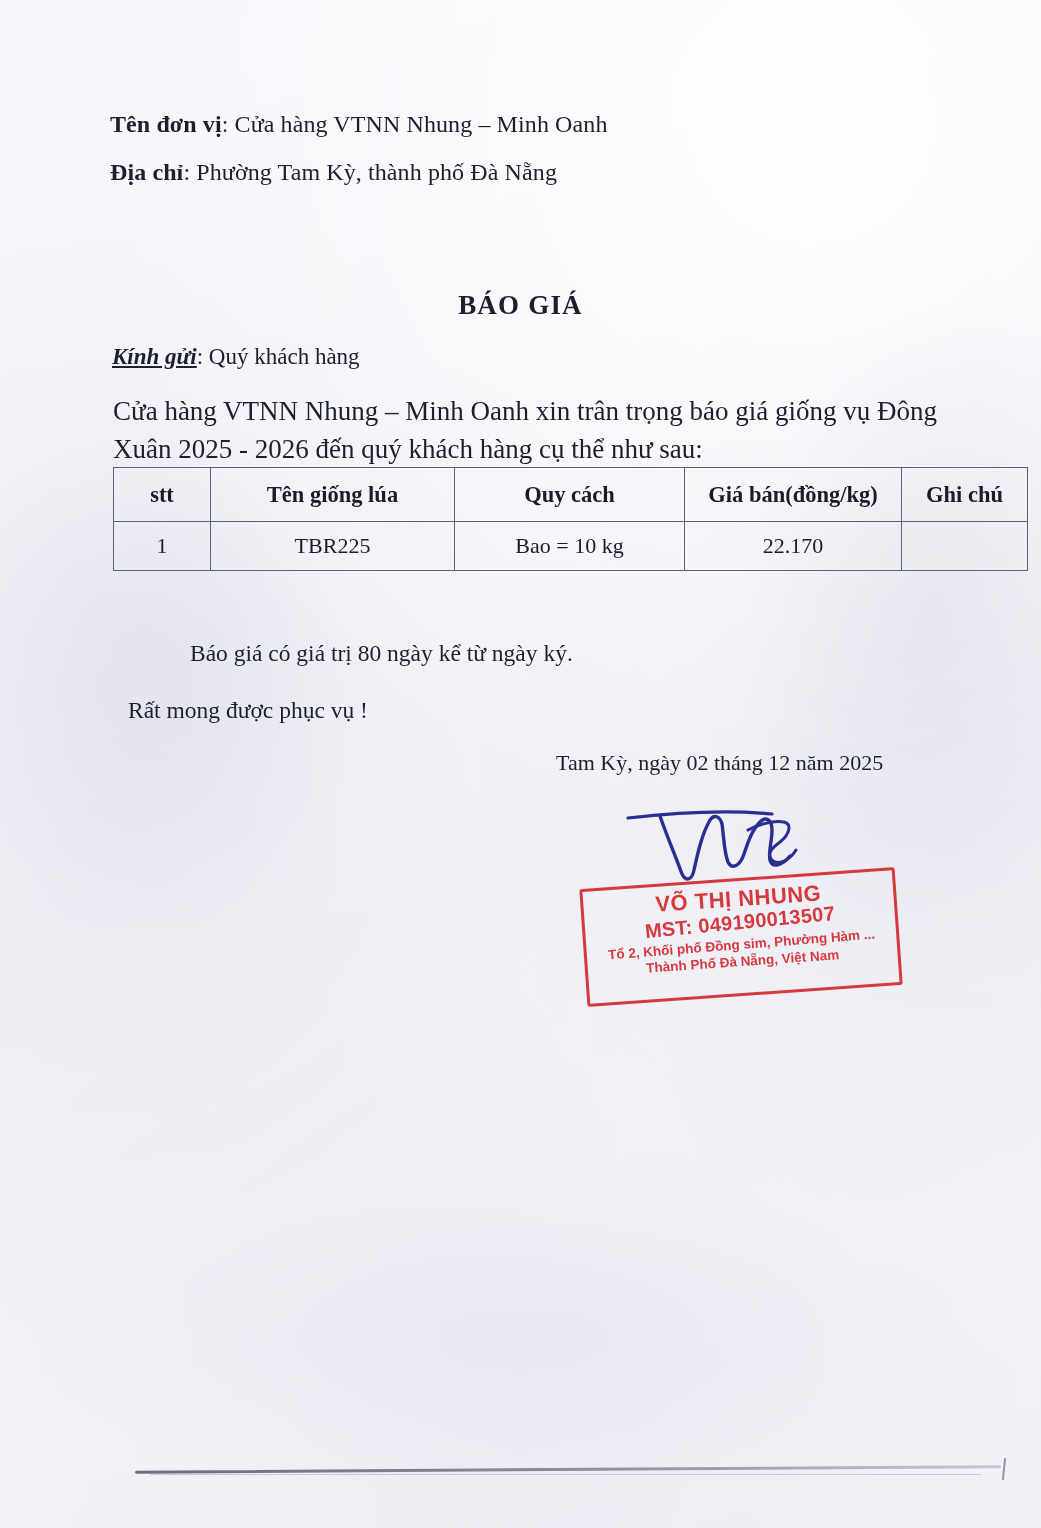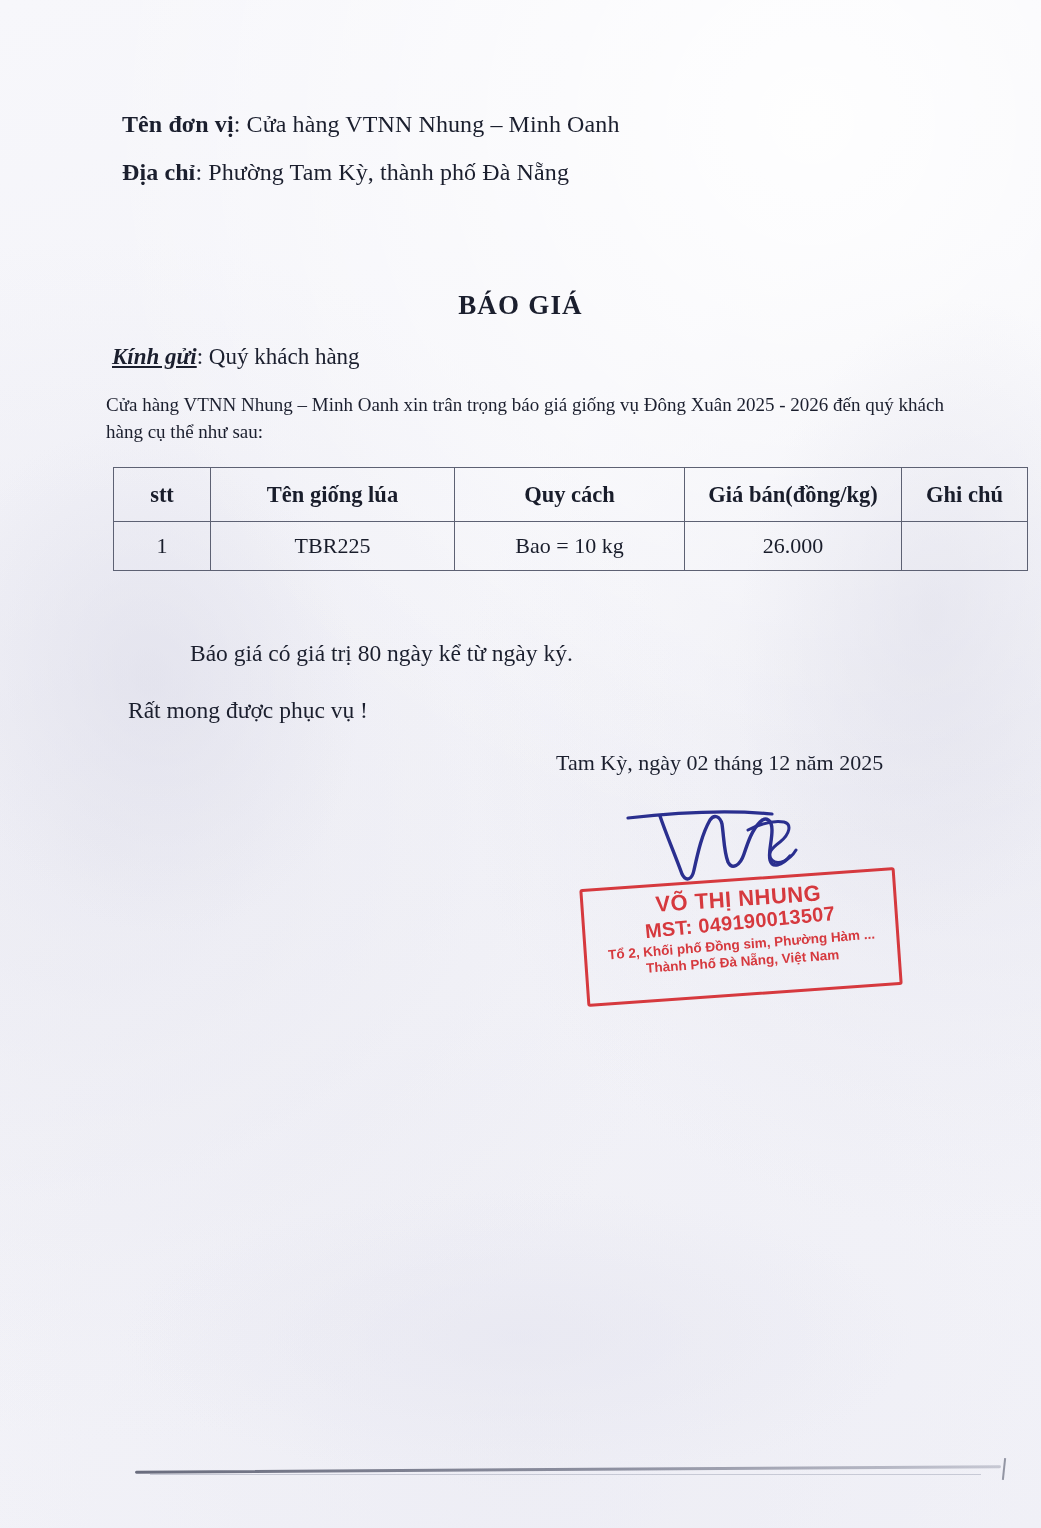--- a/index.html
+++ b/index.html
@@ -57,21 +57,20 @@
   }
 
   
   .hdr-line {
     position: absolute;
     left: 110px;
     font-size: 24px;
     line-height: 1.25;
     white-space: nowrap;
     letter-spacing: 0.1px;
-    margin-left: 12px;
   }
   .hdr-1 { top: 109px; }
   .hdr-2 { top: 157px; }
   .hdr-3 { top: 205px; }
   .hdr-label {
     font-weight: bold;
   }
 
   
   .title {
@@ -96,23 +95,23 @@
     font-weight: bold;
     font-style: italic;
     text-decoration: underline;
     text-underline-offset: 2px;
   }
 
   
   .intro {
     position: absolute;
     top: 392px;
-    left: 106px;
+    left: 113px;
     width: 840px;
-    font-size: 19px;
+    font-size: 27px;
     line-height: 1.42;
   }
 
   
   .tbl {
     position: absolute;
     top: 467px;
     left: 113px;
     width: 889px;
     border-collapse: collapse;
@@ -292,21 +291,21 @@
         <th class="col-quy">Quy cách</th>
         <th class="col-gia">Giá bán(đồng/kg)</th>
         <th class="col-ghi">Ghi chú</th>
       </tr>
     </thead>
     <tbody>
       <tr>
         <td>1</td>
         <td class="cell-left">TBR225</td>
         <td>Bao = 10 kg</td>
-        <td>26.000</td>
+        <td>22.170</td>
         <td></td>
       </tr>
     </tbody>
   </table>
 
   <div class="note note-2">Báo giá có giá trị 80 ngày kể từ ngày ký.</div>
   <div class="note-3">Rất mong được phục vụ !</div>
 
   <div class="dateline">Tam Kỳ, ngày 02 tháng 12 năm 2025</div>
 

